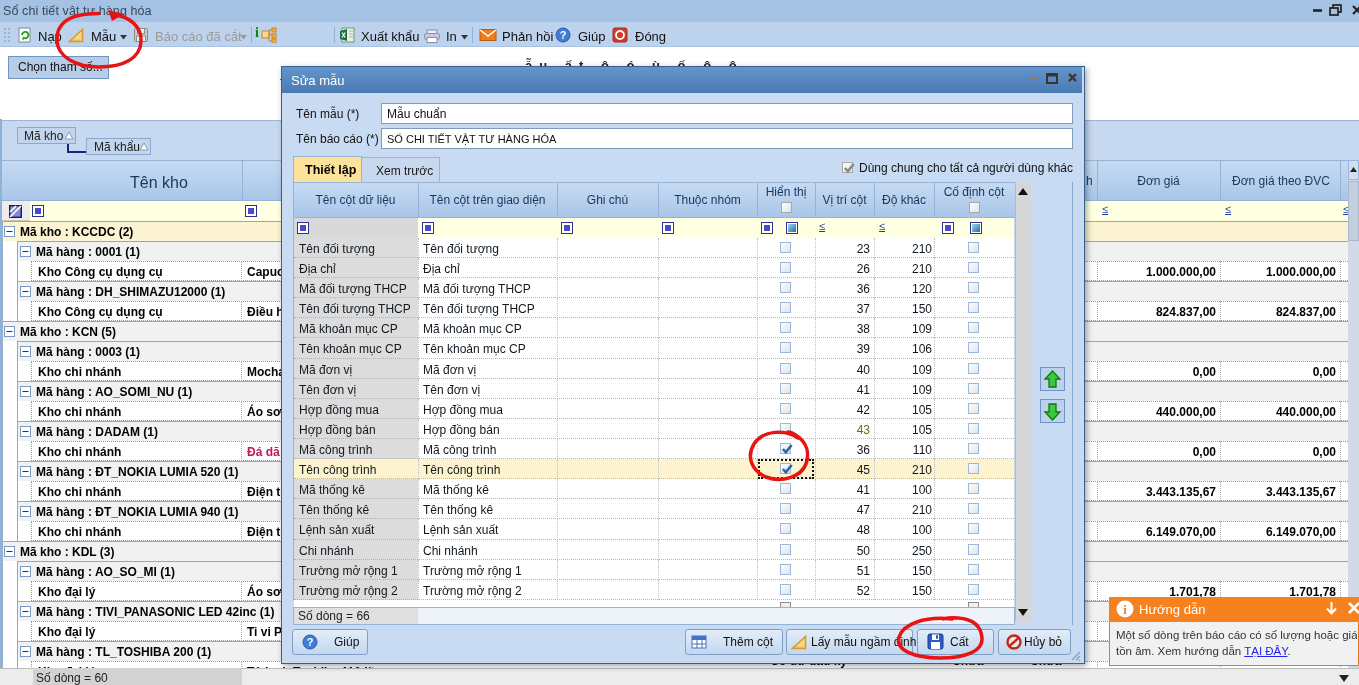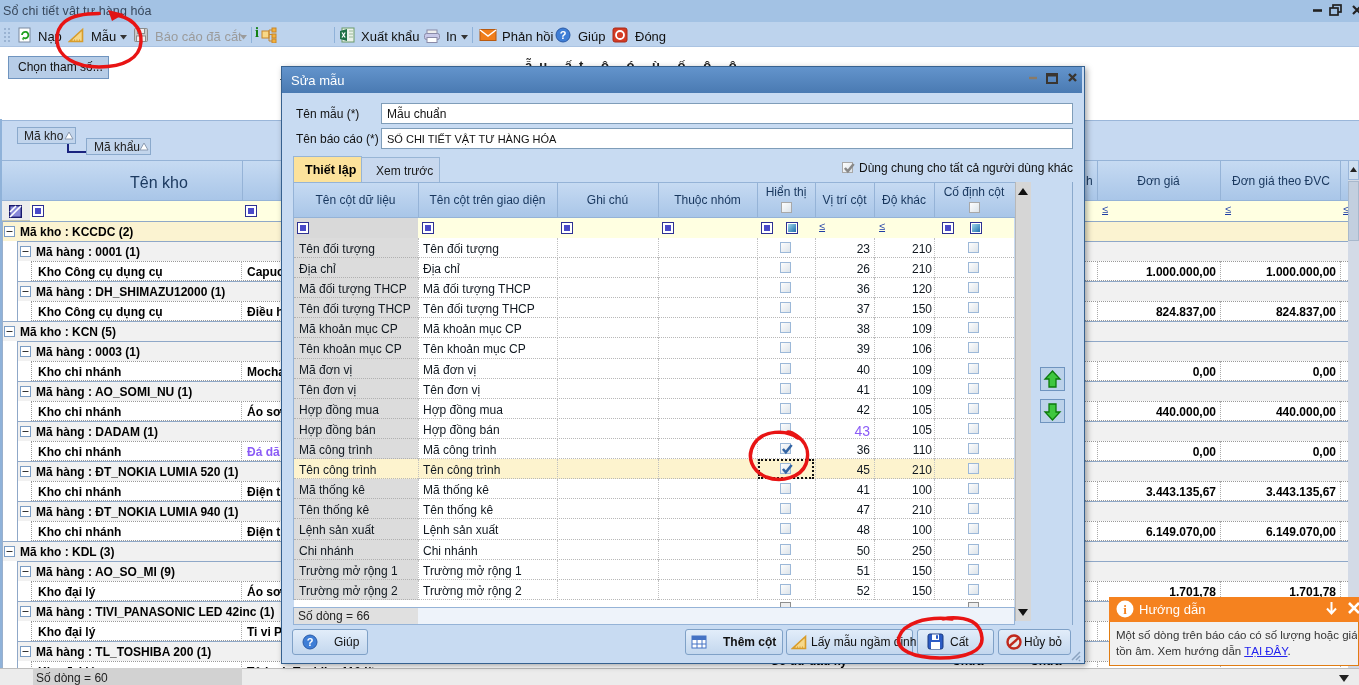--- a/index.html
+++ b/index.html
@@ -238,21 +238,21 @@
   </svg>
 <div class="abs b" style="left:36px;top:425px;font-size:12px;color:#000;">Mã hàng : DADAM (1)</div>
 <div class="abs" style="left:17px;top:421px;width:1px;height:20px;background:#8fa8c8;"></div>
 <div class="abs" style="left:17px;top:441px;width:1331px;height:20px;background:#fff;"></div>
 <div class="abs" style="left:17px;top:441px;width:1px;height:21px;background:#8fa8c8;"></div>
 <div class="abs" style="left:31px;top:441px;width:1317px;height:1px;border-top:1px dotted #999;"></div>
 <div class="abs" style="left:31px;top:460px;width:1317px;height:1px;border-top:1px dotted #999;"></div>
 <div class="abs" style="left:31px;top:441px;width:1px;height:20px;border-left:1px dotted #999;"></div>
 <div class="abs" style="left:241px;top:441px;width:1px;height:20px;border-left:1px dotted #aaa;"></div>
 <div class="abs b" style="left:38px;top:445px;font-size:12px;color:#000;">Kho chi nhánh</div>
-<div class="abs b" style="left:247px;top:445px;font-size:12px;color:#8b5cf6;white-space:nowrap;">Đá dă</div>
+<div class="abs b" style="left:247px;top:445px;font-size:12px;color:#be185d;white-space:nowrap;">Đá dă</div>
 <div class="abs" style="left:1097px;top:441px;width:1px;height:20px;border-left:1px dotted #aaa;"></div>
 <div class="abs" style="left:1220px;top:441px;width:1px;height:20px;border-left:1px dotted #aaa;"></div>
 <div class="abs" style="left:1340px;top:441px;width:1px;height:20px;border-left:1px dotted #aaa;"></div>
 <div class="abs b" style="left:1100px;top:445px;width:116px;text-align:right;font-size:12px;color:#000;">0,00</div>
 <div class="abs b" style="left:1223px;top:445px;width:113px;text-align:right;font-size:12px;color:#000;">0,00</div>
 <div class="abs" style="left:17px;top:461px;width:1331px;height:20px;background:#f1f1f1;border-top:1px solid #8fa8c8;box-sizing:border-box;"></div>
 <svg class="abs" style="left:20px;top:466px" width="11" height="11">
     <rect x="0.5" y="0.5" width="10" height="10" fill="#fff" stroke="#7a9cc4"></rect>
     <path d="M2.5 5.5 h6" stroke="#333"></path>
   </svg>
@@ -295,21 +295,21 @@
 <svg class="abs" style="left:4px;top:546px" width="11" height="11">
     <rect x="0.5" y="0.5" width="10" height="10" fill="#fff" stroke="#7a9cc4"></rect>
     <path d="M2.5 5.5 h6" stroke="#333"></path>
   </svg>
 <div class="abs b" style="left:20px;top:545px;font-size:12px;color:#000;">Mã kho : KDL (3)</div>
 <div class="abs" style="left:17px;top:561px;width:1331px;height:20px;background:#f1f1f1;border-top:1px solid #8fa8c8;box-sizing:border-box;"></div>
 <svg class="abs" style="left:20px;top:566px" width="11" height="11">
     <rect x="0.5" y="0.5" width="10" height="10" fill="#fff" stroke="#7a9cc4"></rect>
     <path d="M2.5 5.5 h6" stroke="#333"></path>
   </svg>
-<div class="abs b" style="left:36px;top:565px;font-size:12px;color:#000;">Mã hàng : AO_SO_MI (9)</div>
+<div class="abs b" style="left:36px;top:565px;font-size:12px;color:#000;">Mã hàng : AO_SO_MI (1)</div>
 <div class="abs" style="left:17px;top:561px;width:1px;height:20px;background:#8fa8c8;"></div>
 <div class="abs" style="left:17px;top:581px;width:1331px;height:20px;background:#fff;"></div>
 <div class="abs" style="left:17px;top:581px;width:1px;height:21px;background:#8fa8c8;"></div>
 <div class="abs" style="left:31px;top:581px;width:1317px;height:1px;border-top:1px dotted #999;"></div>
 <div class="abs" style="left:31px;top:600px;width:1317px;height:1px;border-top:1px dotted #999;"></div>
 <div class="abs" style="left:31px;top:581px;width:1px;height:20px;border-left:1px dotted #999;"></div>
 <div class="abs" style="left:241px;top:581px;width:1px;height:20px;border-left:1px dotted #aaa;"></div>
 <div class="abs b" style="left:38px;top:585px;font-size:12px;color:#000;">Kho đại lý</div>
 <div class="abs b" style="left:247px;top:585px;font-size:12px;color:#000;white-space:nowrap;">Áo sơ </div>
 <div class="abs" style="left:1097px;top:581px;width:1px;height:20px;border-left:1px dotted #aaa;"></div>
@@ -604,21 +604,21 @@
 <div class="abs" style="left:658px;top:419px;width:1px;height:20px;border-left:1px dotted #c0c0c0;"></div>
 <div class="abs" style="left:757px;top:419px;width:1px;height:20px;border-left:1px dotted #c0c0c0;"></div>
 <div class="abs" style="left:815px;top:419px;width:1px;height:20px;border-left:1px dotted #c0c0c0;"></div>
 <div class="abs" style="left:874px;top:419px;width:1px;height:20px;border-left:1px dotted #c0c0c0;"></div>
 <div class="abs" style="left:934px;top:419px;width:1px;height:20px;border-left:1px dotted #c0c0c0;"></div>
 <div class="abs" style="left:293px;top:419px;width:1px;height:20px;background:#95b3d7;"></div>
 <div class="abs" style="left:1030px;top:419px;width:1px;height:20px;background:#95b3d7;"></div>
 <div class="abs" style="left:299px;top:423px;font-size:12px;color:#101820;white-space:nowrap;">Hợp đồng bán</div>
 <div class="abs" style="left:423px;top:423px;font-size:12px;color:#101820;white-space:nowrap;">Hợp đồng bán</div>
 <div style="position:absolute;left:780px;top:423px;width:9px;height:9px;background:linear-gradient(135deg,#fdfdfd,#dde4ea);border:1.5px solid #9cb8d8;"></div>
-<div class="abs" style="left:817px;top:423px;width:53px;text-align:right;font-size:14px;color:#8b5cf6;">43</div>
+<div class="abs" style="left:817px;top:423px;width:53px;text-align:right;font-size:12px;color:#4d7c0f;">43</div>
 <div class="abs" style="left:876px;top:423px;width:56px;text-align:right;font-size:12px;color:#101820;">105</div>
 <div style="position:absolute;left:968px;top:423px;width:9px;height:9px;background:linear-gradient(135deg,#fdfdfd,#dde4ea);border:1.5px solid #9cb8d8;"></div>
 <div class="abs" style="left:294px;top:439px;width:720px;height:20px;background:#ffffff;border-bottom:1px dotted #b8b8b8;box-sizing:border-box;"></div>
 <div class="abs" style="left:294px;top:439px;width:124px;height:20px;background:#dcdcdc;border-bottom:1px dotted #b0b0b0;box-sizing:border-box;"></div>
 <div class="abs" style="left:418px;top:439px;width:1px;height:20px;border-left:1px dotted #c0c0c0;"></div>
 <div class="abs" style="left:557px;top:439px;width:1px;height:20px;border-left:1px dotted #c0c0c0;"></div>
 <div class="abs" style="left:658px;top:439px;width:1px;height:20px;border-left:1px dotted #c0c0c0;"></div>
 <div class="abs" style="left:757px;top:439px;width:1px;height:20px;border-left:1px dotted #c0c0c0;"></div>
 <div class="abs" style="left:815px;top:439px;width:1px;height:20px;border-left:1px dotted #c0c0c0;"></div>
 <div class="abs" style="left:874px;top:439px;width:1px;height:20px;border-left:1px dotted #c0c0c0;"></div>
@@ -786,21 +786,21 @@
     <circle cx="8" cy="8" r="7" fill="#3f7ed6" stroke="#2a5ba8"></circle>
     <text x="8" y="12" font-size="11" font-weight="bold" fill="#fff" text-anchor="middle" font-family="Liberation Sans">?</text>
   </svg>
 <div class="abs" style="left:334px;top:635px;font-size:12px;color:#111;">Giúp</div>
 <div class="abs" style="left:685px;top:629px;width:98px;height:26px;background:linear-gradient(#e2edfa,#c3d7ee);border:1px solid #7fa1c7;border-radius:3px;box-sizing:border-box;"></div>
 <svg class="abs" style="left:691px;top:634px" width="16" height="16">
     <rect x="1" y="2" width="14" height="12" fill="#fff" stroke="#4472c4"></rect>
     <rect x="1" y="2" width="14" height="4" fill="#4472c4"></rect>
     <path d="M6 6 V14 M11 6 V14 M1 10 H15" stroke="#4472c4"></path>
   </svg>
-<div class="abs" style="left:723px;top:635px;font-size:12px;color:#111;font-weight:bold;">Thêm cột</div>
+<div class="abs" style="left:723px;top:635px;font-size:12px;color:#111;">Thêm cột</div>
 <div class="abs" style="left:786px;top:629px;width:127px;height:26px;background:linear-gradient(#e2edfa,#c3d7ee);border:1px solid #7fa1c7;border-radius:3px;box-sizing:border-box;"></div>
 <svg class="abs" style="left:791px;top:634px" width="16" height="16">
     <path d="M1.5 14.5 L14.5 14.5 L14.5 2.5 Z" fill="#f6d88a" stroke="#d89c2a" stroke-width="1.6"></path>
     <path d="M4 14 l0 -1.6 M6.5 14 l0 -1.6 M9 14 l0 -1.6 M11.5 14 l0 -1.6" stroke="#d89c2a" stroke-width="0.8"></path>
   </svg>
 <div class="abs" style="left:811px;top:635px;font-size:12px;color:#111;">Lấy mẫu ngầm định</div>
 <div class="abs" style="left:917px;top:629px;width:77px;height:26px;background:linear-gradient(#e2edfa,#c3d7ee);border:1px solid #7fa1c7;border-radius:3px;box-sizing:border-box;"></div>
 <svg class="abs" style="left:927px;top:633px" width="17" height="17">
     <rect x="1" y="1" width="15" height="15" rx="2" fill="#2c5cc5" stroke="#1a3a80"></rect>
     <rect x="5" y="1.5" width="7" height="5.5" fill="#fff"></rect>

